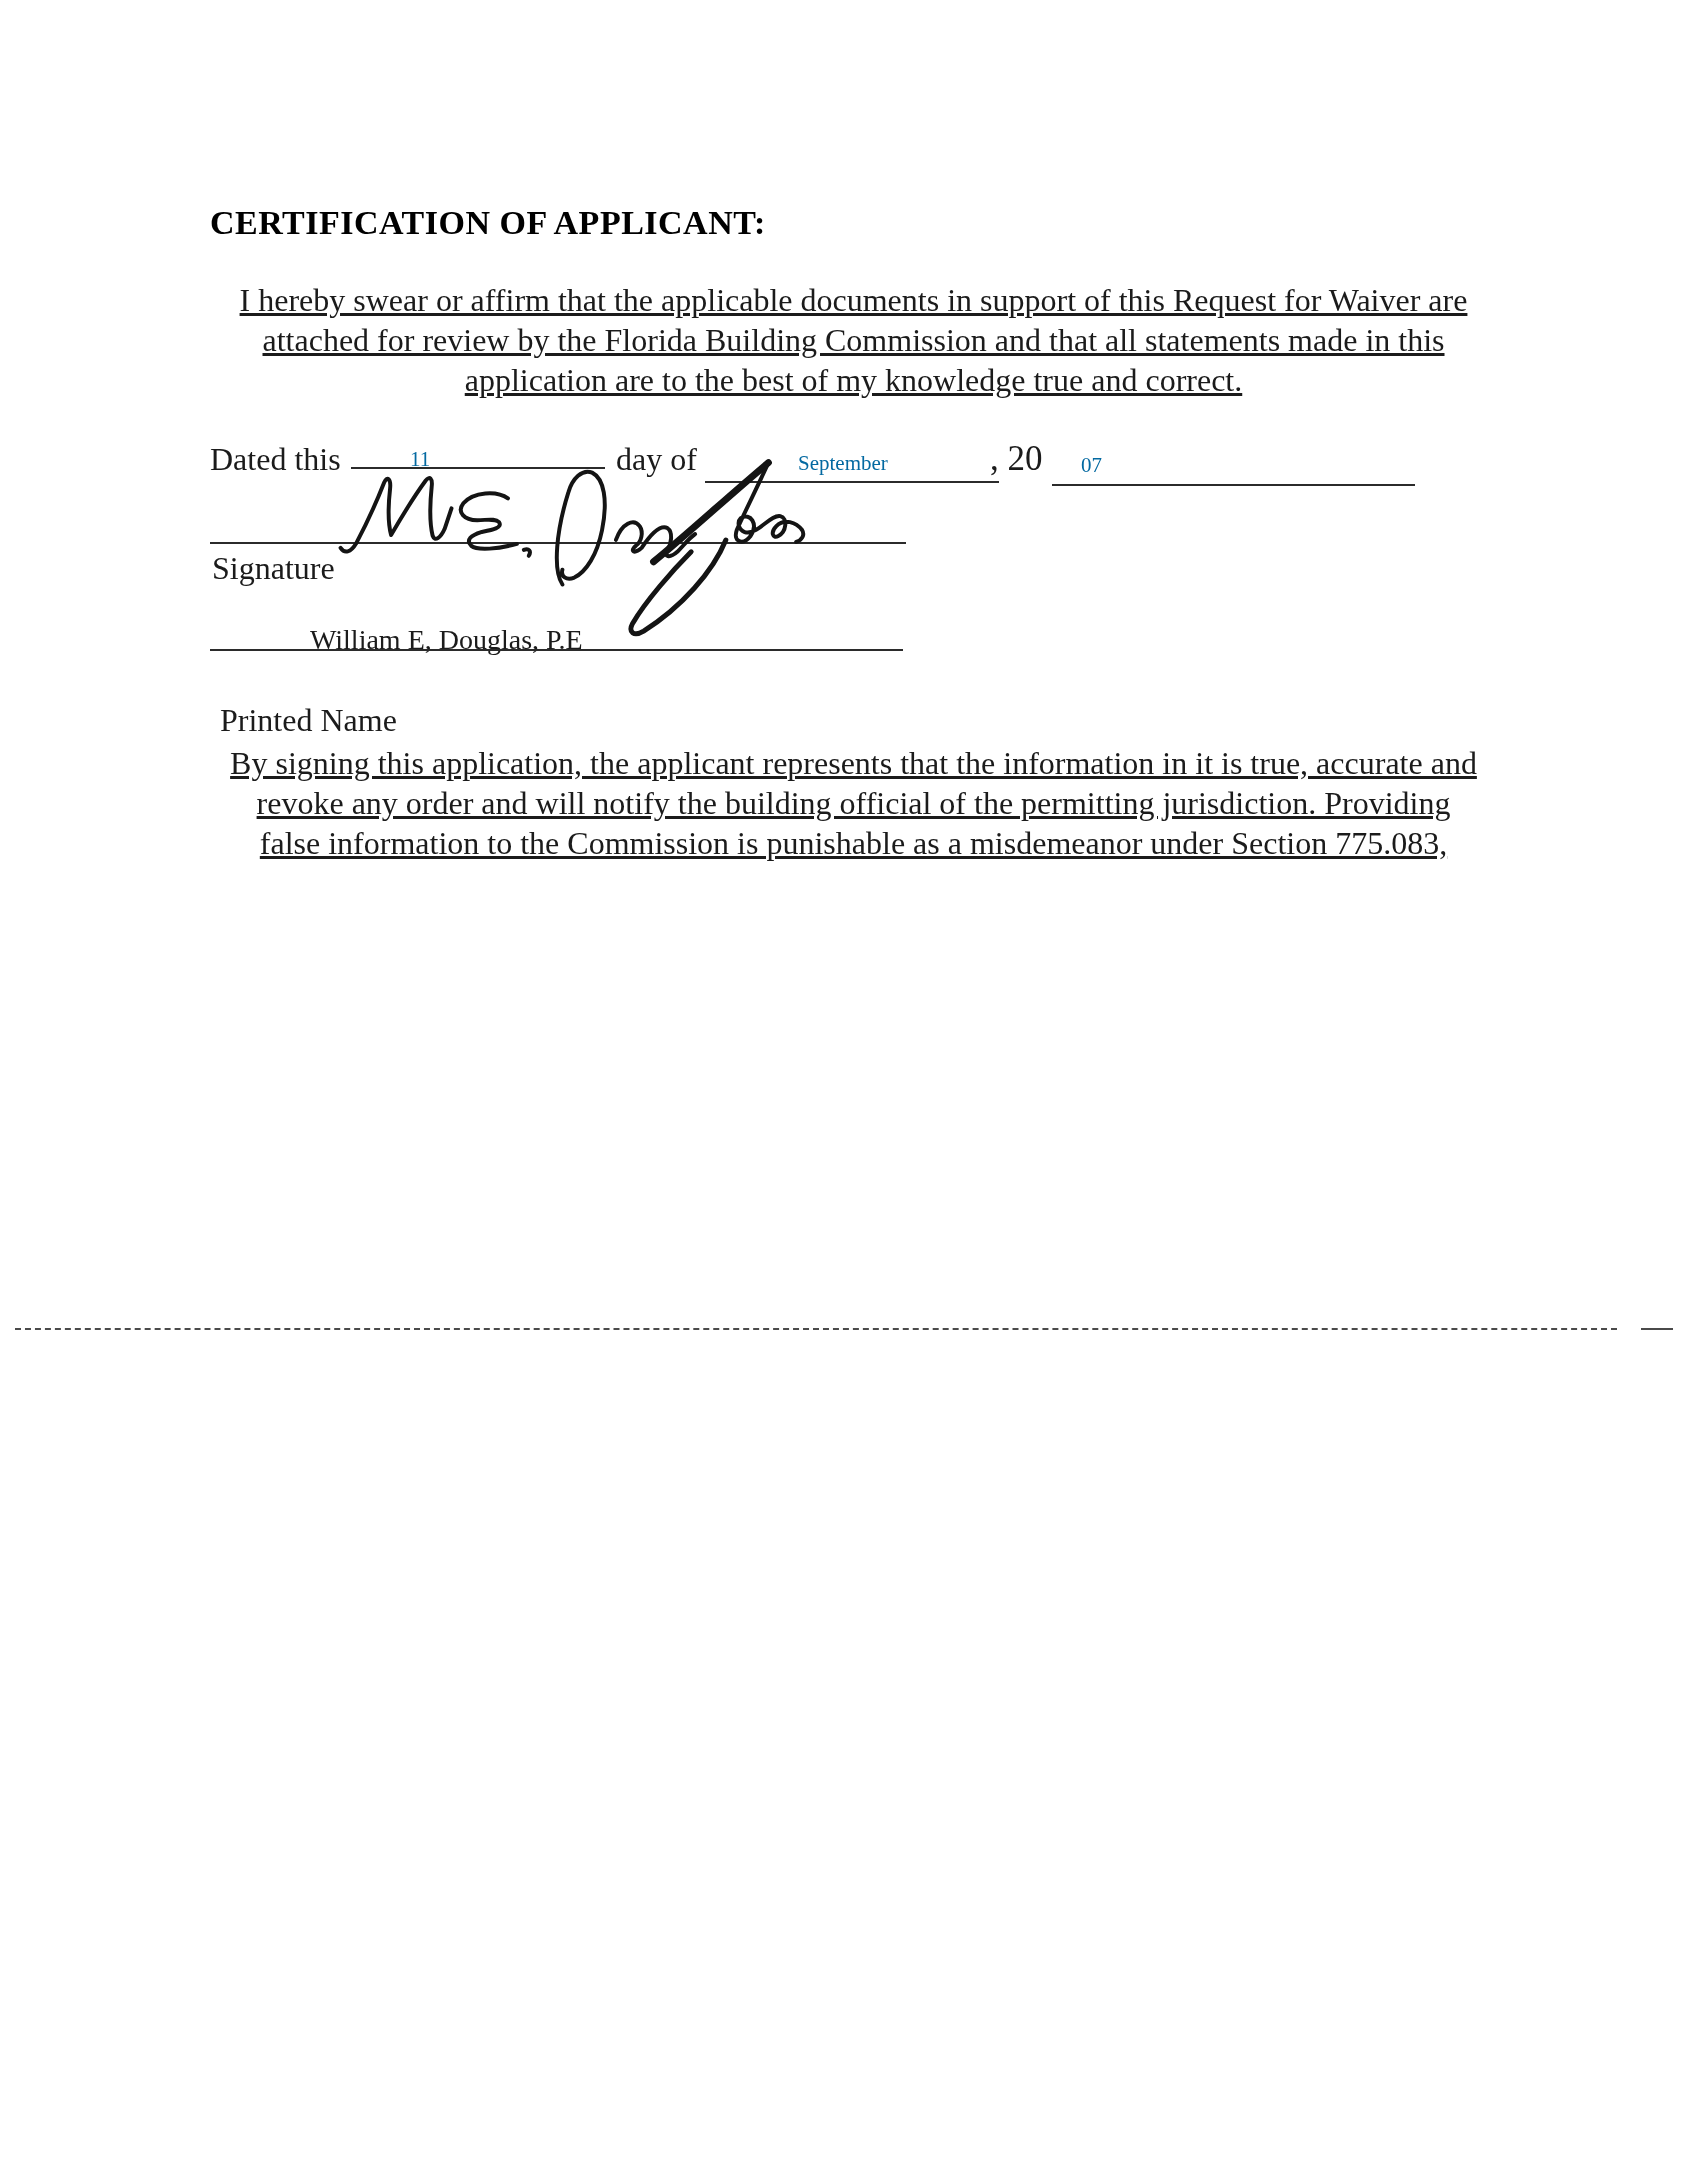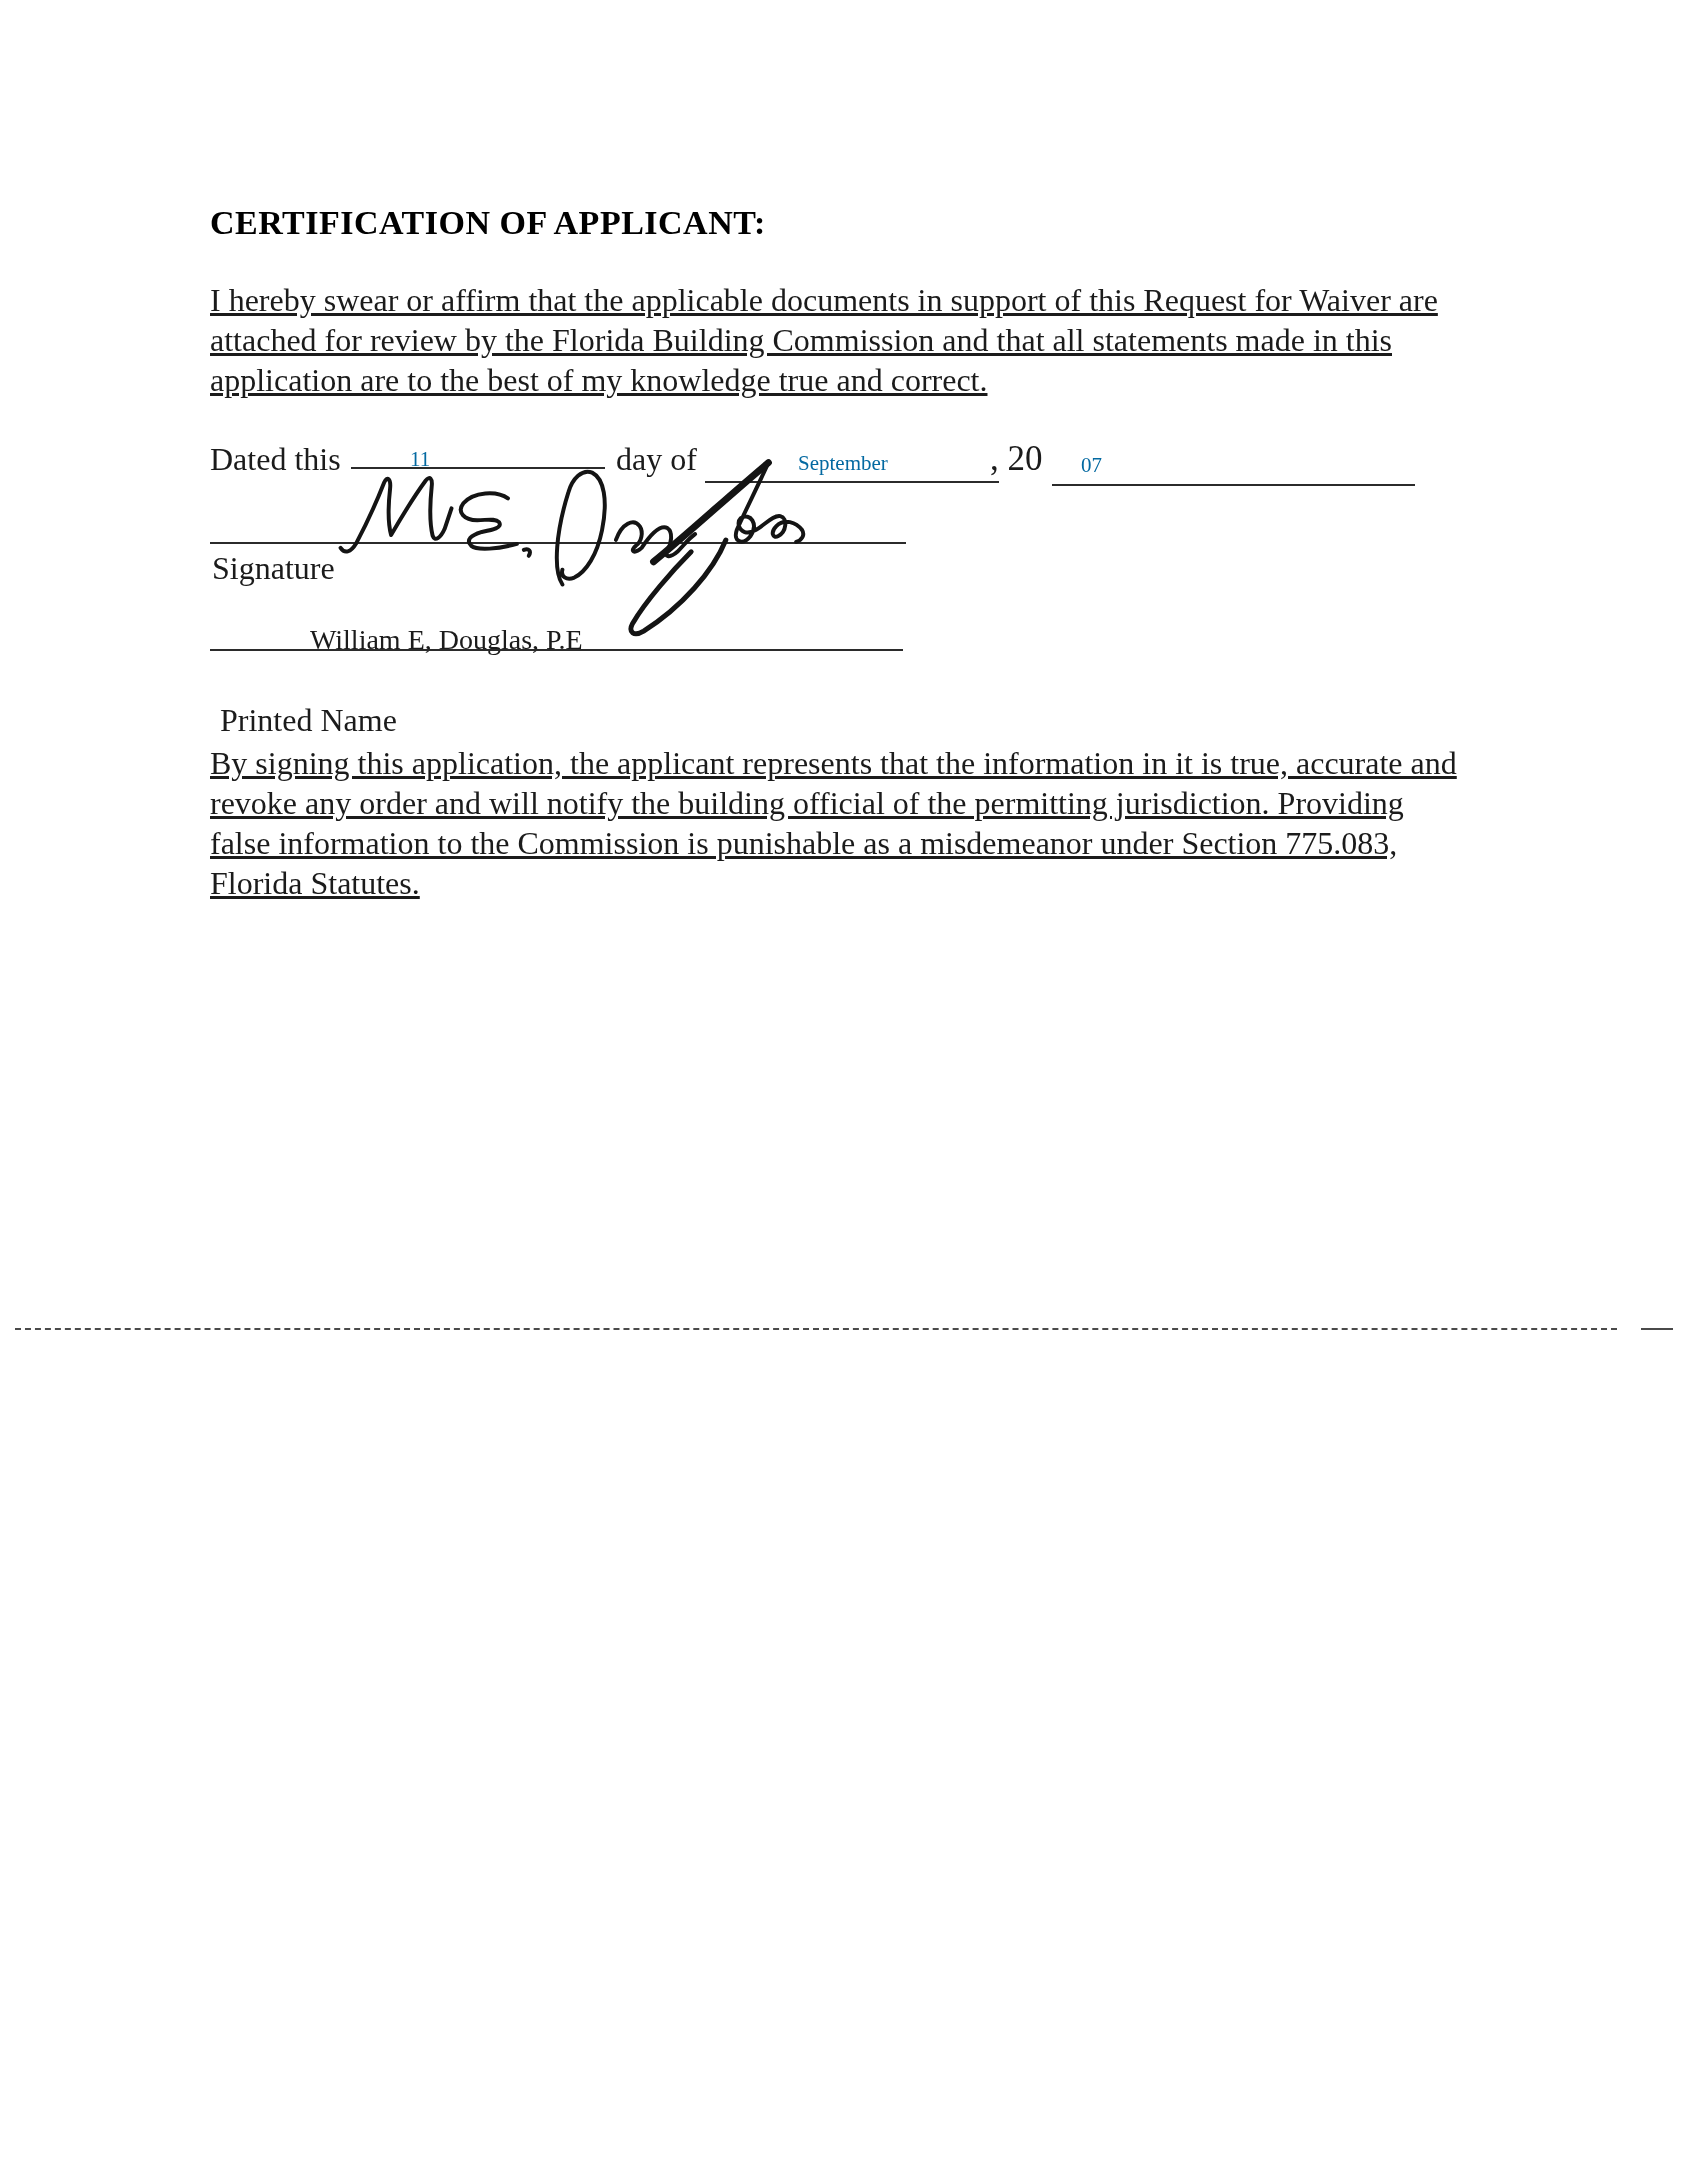--- a/index.html
+++ b/index.html
@@ -8,20 +8,21 @@
     background: #ffffff;
   }
   .page {
     position: relative;
     width: 1683px;
     height: 2177px;
     background: #ffffff;
     font-family: "Liberation Serif", serif;
     color: #1b1b1b;
     overflow: hidden;
+    text-align: center;
   }
   .abs { position: absolute; }
   .heading {
     font-weight: bold;
     font-size: 34px;
     letter-spacing: 0.5px;
     color: #000;
     white-space: nowrap;
   }
   .para {
@@ -110,20 +111,19 @@
   <div class="abs body-text" style="left:212px; top:550px;">Signature</div>
 
   <div class="abs" style="left:310px; top:624px; font-size:28px; white-space:nowrap;">William E, Douglas, P.E</div>
   <div class="abs rule" style="left:210px; top:649px; width:693px;"></div>
   <div class="abs body-text" style="left:220px; top:657px;margin-top:45px;">Printed Name</div>
 
   <div class="abs para" style="left:210px; top:743px;">
     <div class="pline fit" style="word-spacing: 0px;">By signing this application, the applicant represents that the information in it is true, accurate and</div>
     <div class="pline fit" style="word-spacing: 0px;">revoke any order and will notify the building official of the permitting jurisdiction. Providing</div>
     <div class="pline fit" style="word-spacing: 0px;">false information to the Commission is punishable as a misdemeanor under Section 775.083,</div>
-    <div class="pline">Florida Statutes.</div>
   </div>
 
   <div class="abs dashed-rule" style="left:15px; top:1328px; width:1602px;"></div>
   <div class="abs rule" style="left:1641px; top:1328px; width:32px; border-top-color:#4a4a4a;"></div>
 
 </div>
 
 
 </body></html>

